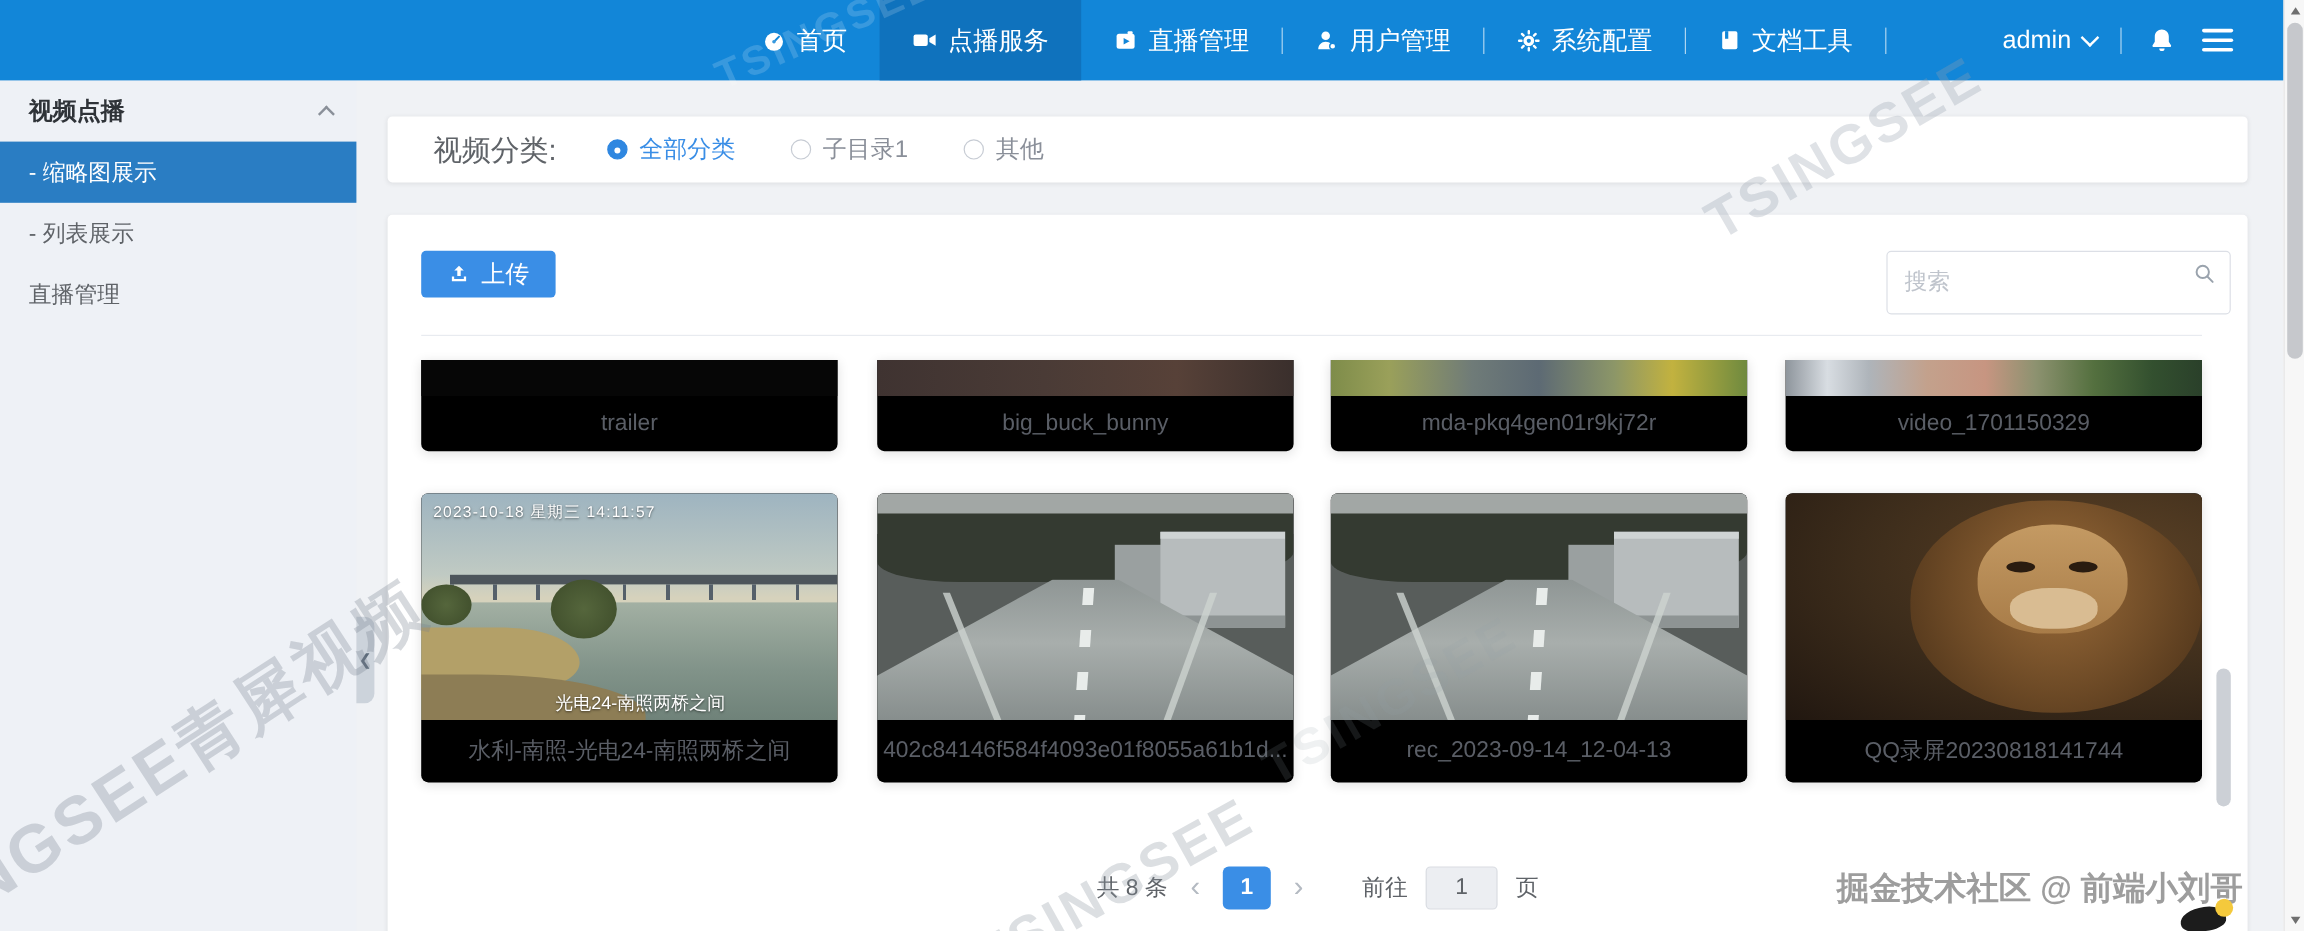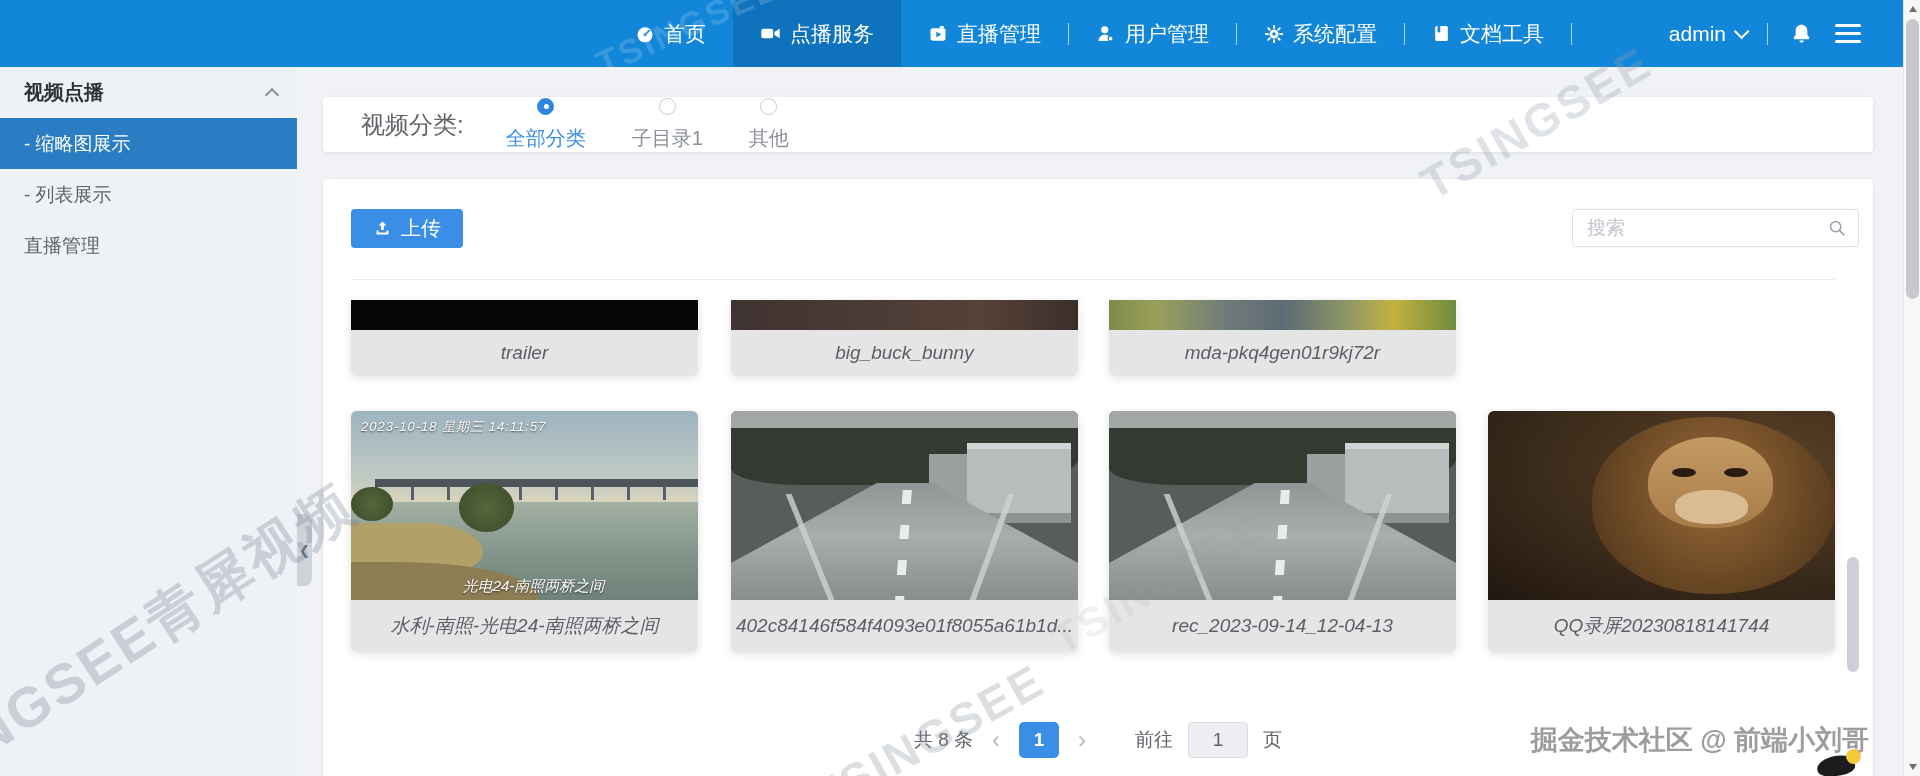--- a/index.html
+++ b/index.html
@@ -30,37 +30,37 @@
   .side-sub.active { background:#2a7dc3; color:#fff; }
   .side-chev { position:absolute; right:20px; width:10px; height:10px; border-right:2px solid #8a9099; border-bottom:2px solid #8a9099; }
   .chev-up-r { transform:rotate(-135deg); margin-top:4px; }
   .chev-down-r { transform:rotate(45deg); margin-top:-4px; }
   .collapse-handle { position:absolute; left:297px; top:514px; width:15px; height:72px; background:#ccd3db; border-radius:0 8px 8px 0; display:flex; align-items:center; justify-content:center; color:#5d6b7a; font-size:13px; cursor:pointer; z-index:6; }
 
   
   .content { position:absolute; top:67px; left:297px; right:0; bottom:0; background:#f0f2f5; }
   .filter-card { position:absolute; top:30px; left:26px; right:30px; height:55px; background:#fff; border-radius:4px; box-shadow:0 1px 4px rgba(0,0,0,.08); display:flex; align-items:center; padding-left:38px; }
   .filter-label { font-size:24px; color:#5f6368; margin-right:42px; }
-  .radio-opt { display:flex; align-items:center; gap:10px; margin-right:46px; cursor:pointer;flex-direction:column; }
+  .radio-opt { display:flex; align-items:center; gap:10px; margin-right:46px; cursor:pointer; }
   .radio-dot { width:17px; height:17px; border-radius:50%; border:1px solid #c7ccd4; background:#fff; position:relative; }
   .radio-dot.on { background:#2f87e0; border-color:#2f87e0; }
   .radio-dot.on::after { content:""; position:absolute; left:5.5px; top:5.5px; width:5px; height:5px; border-radius:50%; background:#fff; }
   .radio-label { font-size:20px; color:#8a8f99; }
   .radio-label.on { color:#3a8ee6; }
 
   .main-card { position:absolute; top:112px; left:26px; right:30px; bottom:-12px; background:#fff; border-radius:4px 4px 0 0; box-shadow:0 1px 4px rgba(0,0,0,.08); }
   .upload-btn { position:absolute; left:28px; top:30px; height:39px; padding:0 22px; background:#3a8ee6; border:none; border-radius:4px; color:#fff; font-size:20px; display:flex; align-items:center; gap:9px; cursor:pointer; font-family:inherit; }
-  .search-box { position:absolute; right:14px; top:30px; width:287px; height:38px; }
+  .search-box { position:absolute; right:14px; top:30px; width:287px; height:53px; }
   .search-input { width:100%; height:100%; border:1px solid #dcdfe6; border-radius:4px; padding:0 40px 0 14px; font-size:19px; color:#606266; font-family:inherit; outline:none; }
   .search-input::placeholder { color:#bfc4cc; }
   .search-icon { position:absolute; right:11px; top:8px; }
   .toolbar-divider { position:absolute; left:28px; right:38px; top:100px; height:1px; background:#e8ebf0; }
 
   
-  .vcard { position:absolute; width:347px; background:#e5e5e5; border-radius:6px; box-shadow:0 2px 10px rgba(0,0,0,.12); cursor:pointer; overflow:hidden;font-style:italic; }
+  .vcard { position:absolute; width:347px; background:#000000; border-radius:6px; box-shadow:0 2px 10px rgba(0,0,0,.12); cursor:pointer; overflow:hidden; }
   .col1{left:28px} .col2{left:408px} .col3{left:786px} .col4{left:1165px}
   .r1 { top:121px; height:76px; border-radius:0 0 6px 6px; }
   .r2 { top:232px; height:241px; }
   .sliver { height:30px; }
   .vtitle { height:46px; display:flex; align-items:center; justify-content:center; font-size:19px; color:#5a5e66; white-space:nowrap; overflow:hidden; padding:0 10px; }
   .r2 .vtitle { height:52px; }
   .thumb { position:relative; height:189px; overflow:hidden; }
 
   .sliver-black { background:#060606; }
   .sliver-bunny { background:linear-gradient(90deg,#3f3331,#4a3b36 40%,#574138 72%,#3a2f2c); }
@@ -293,20 +293,24 @@
         <div class="vtitle">trailer</div>
       </div>
       <div class="vcard r1 col2">
         <div class="sliver sliver-bunny"></div>
         <div class="vtitle">big_buck_bunny</div>
       </div>
       <div class="vcard r1 col3">
         <div class="sliver sliver-autumn"></div>
         <div class="vtitle">mda-pkq4gen01r9kj72r</div>
       </div>
+      <div class="vcard r1 col4">
+        <div class="sliver sliver-hand"></div>
+        <div class="vtitle">video_1701150329</div>
+      </div>
 
       <div class="vcard r2 col1">
         <div class="thumb thumb-river">
           <div class="rv-water"></div>
           <div class="rv-bridge"></div>
           <div class="rv-piers"></div>
           <div class="rv-land"></div>
           <div class="rv-tree rv-t2"></div>
           <div class="rv-tree rv-t1"></div>
           <div class="rv-land2"></div>

